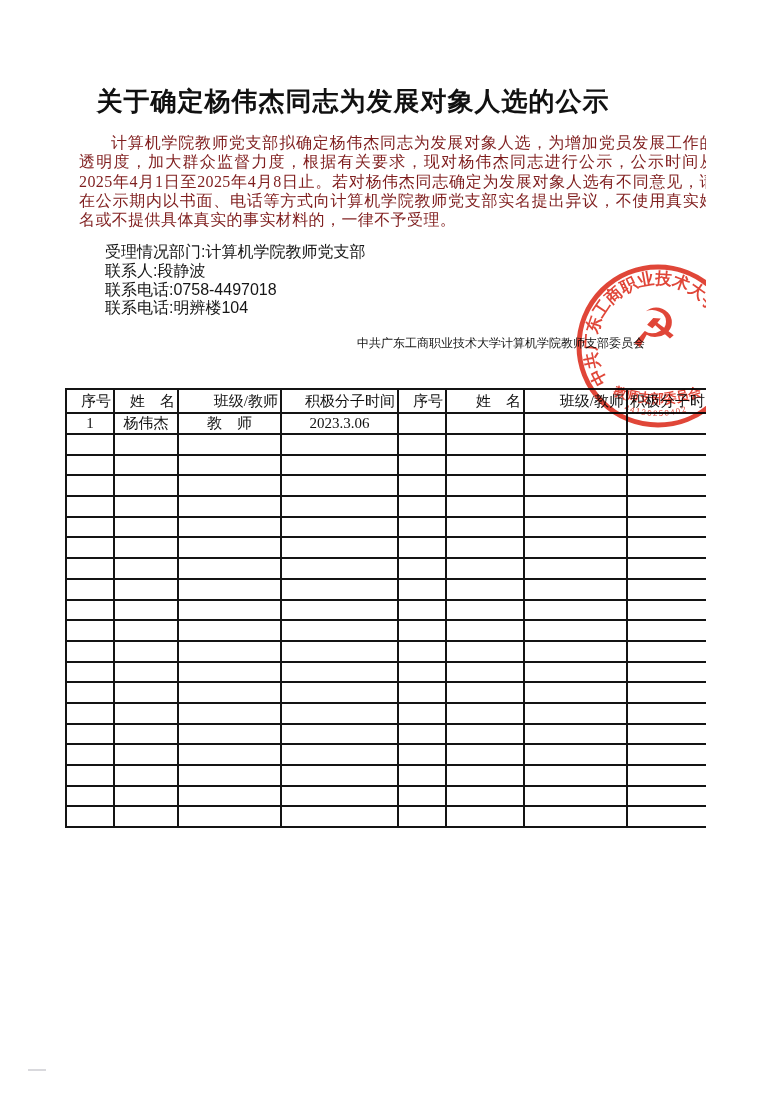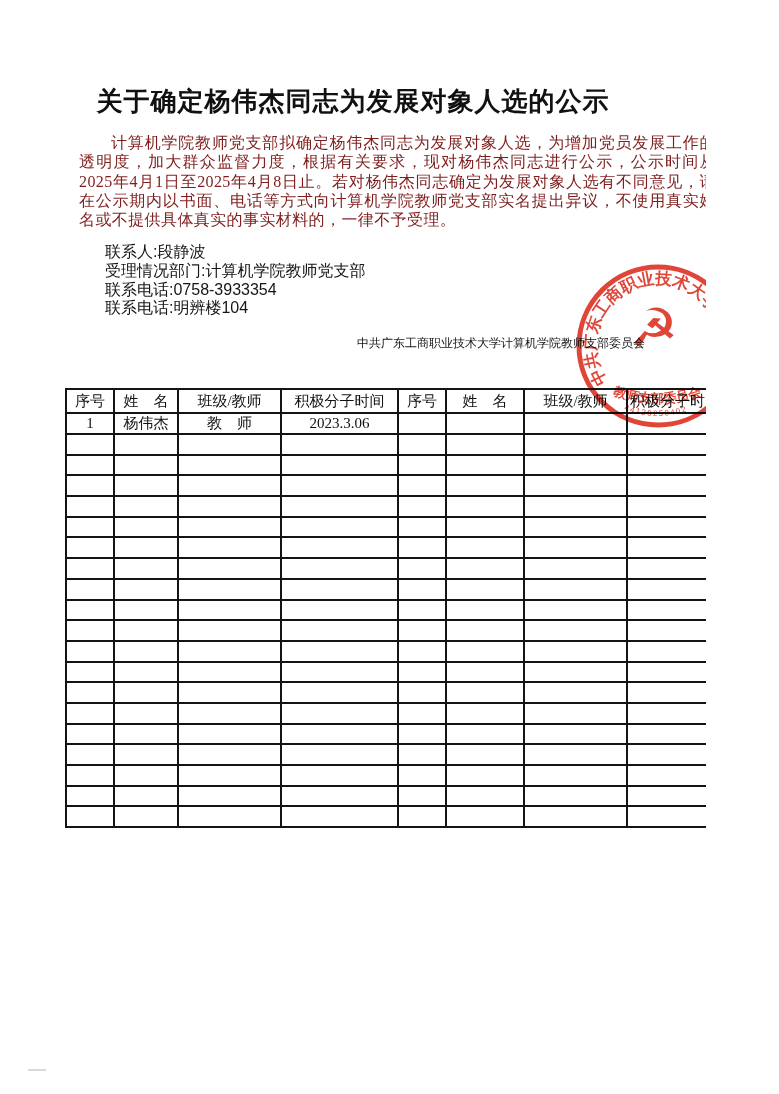--- a/index.html
+++ b/index.html
@@ -67,20 +67,21 @@
     padding:0 2px;
     text-align:center;
     overflow:hidden;
     white-space:nowrap;
     color:#111;
   }
   .candidate-table th{
     height:22px;
     font-size:15px;
     font-weight:normal;
+    text-align:right;
   }
   .candidate-table td{
     height:18.7px;
     font-size:15px;
   }
   .scan-artifact{
     position:absolute;left:28px;top:1069px;
     width:18px;height:2px;
     background:#cfcfd4;
     opacity:0.8;
@@ -89,23 +90,23 @@
 </head>
 <body>
 
 <div class="page">
 
   <h1 class="doc-title">关于确定杨伟杰同志为发展对象人选的公示</h1>
 
   <p class="doc-body">计算机学院教师党支部拟确定杨伟杰同志为发展对象人选，为增加党员发展工作的透明度，加大群众监督力度，根据有关要求，现对杨伟杰同志进行公示，公示时间从2025年4月1日至2025年4月8日止。若对杨伟杰同志确定为发展对象人选有不同意见，请在公示期内以书面、电话等方式向计算机学院教师党支部实名提出异议，不使用真实姓名或不提供具体真实的事实材料的，一律不予受理。</p>
 
   <div class="contact-block">
+    <div>受理情况部门:计算机学院教师党支部</div>
     <div>联系人:段静波</div>
-    <div>受理情况部门:计算机学院教师党支部</div>
-    <div>联系电话:0758-3933354</div>
+    <div>联系电话:0758-4497018</div>
     <div>联系电话:明辨楼104</div>
   </div>
 
   <div class="signature-block">
     <div>中共广东工商职业技术大学计算机学院教师支部委员会</div>
   </div>
 
   <svg class="seal" viewBox="0 0 178 178" aria-hidden="true">
     <defs>
       <path id="sealArcTop" d="M 38.2 124.6 A 62 62 0 1 1 139.8 124.6" fill="none"></path>

